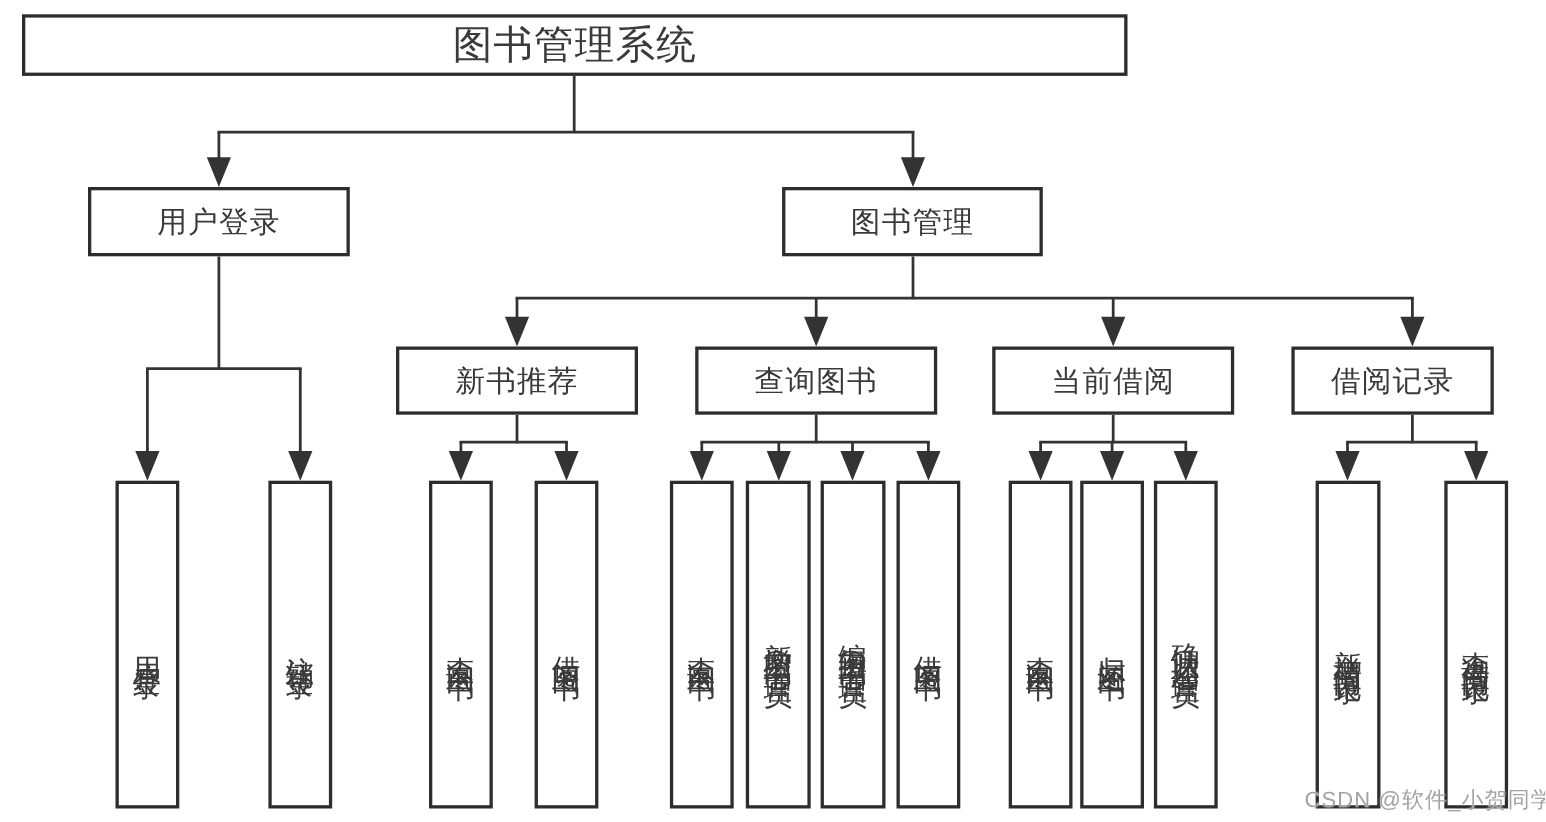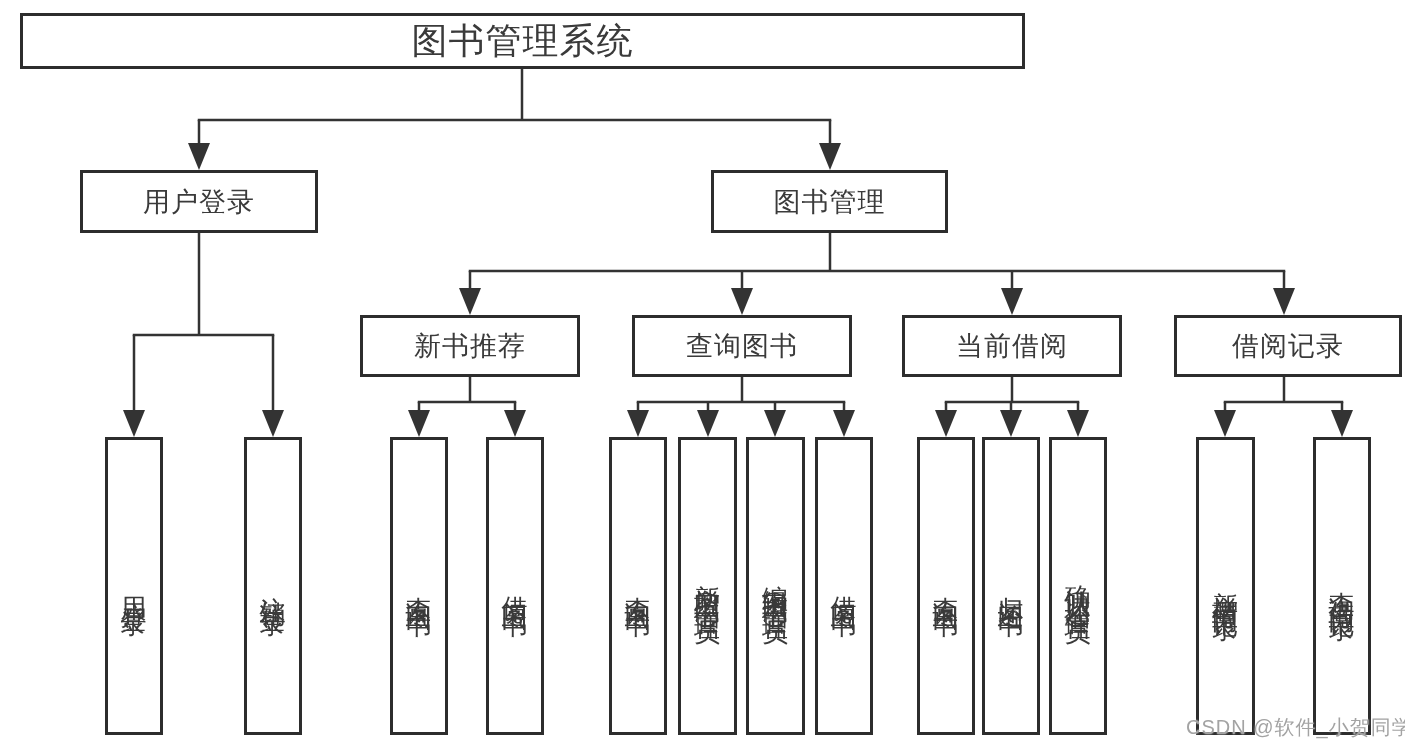--- a/index.html
+++ b/index.html
@@ -123,21 +123,21 @@
 
   <div class="box h" style="left:360px;top:315px;width:220px;height:62px">
     <span>新书推荐</span>
   </div>
   <div class="box h" style="left:632px;top:315px;width:220px;height:62px">
     <span>查询图书</span>
   </div>
   <div class="box h" style="left:902px;top:315px;width:220px;height:62px">
     <span>当前借阅</span>
   </div>
-  <div class="box h" style="left:1174px;top:315px;width:228px;height:62px">
+  <div class="box h" style="left:1174px;top:315px;width:184px;height:62px">
     <span>借阅记录</span>
   </div>
 
   <div class="box v" style="left:105px;top:437px;width:58px;height:298px">
     <span class="vt">用户登录</span>
   </div>
   <div class="box v" style="left:244px;top:437px;width:58px;height:298px">
     <span class="vt">注销登录</span>
   </div>
   <div class="box v" style="left:390px;top:437px;width:58px;height:298px">

